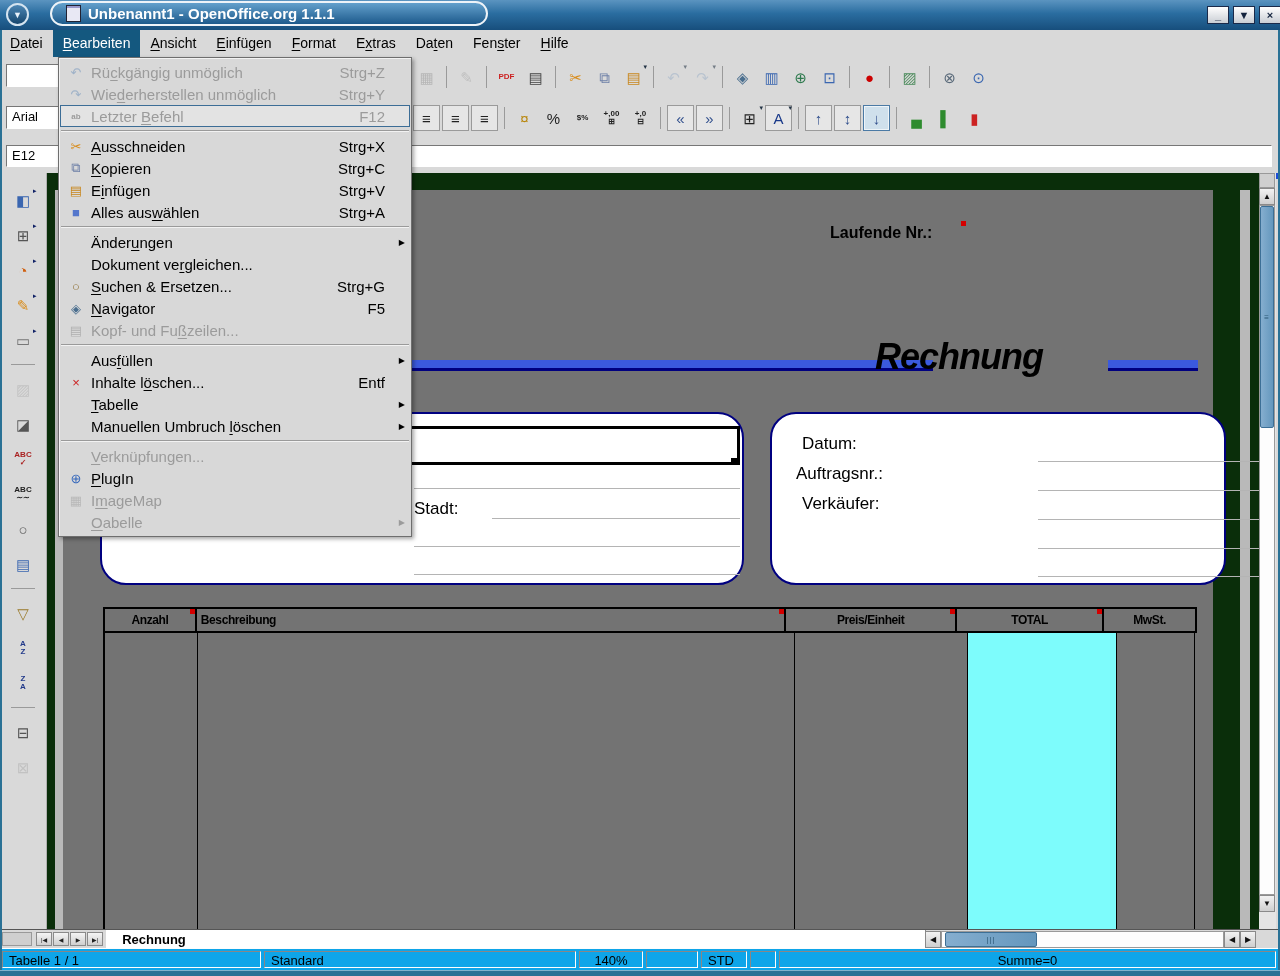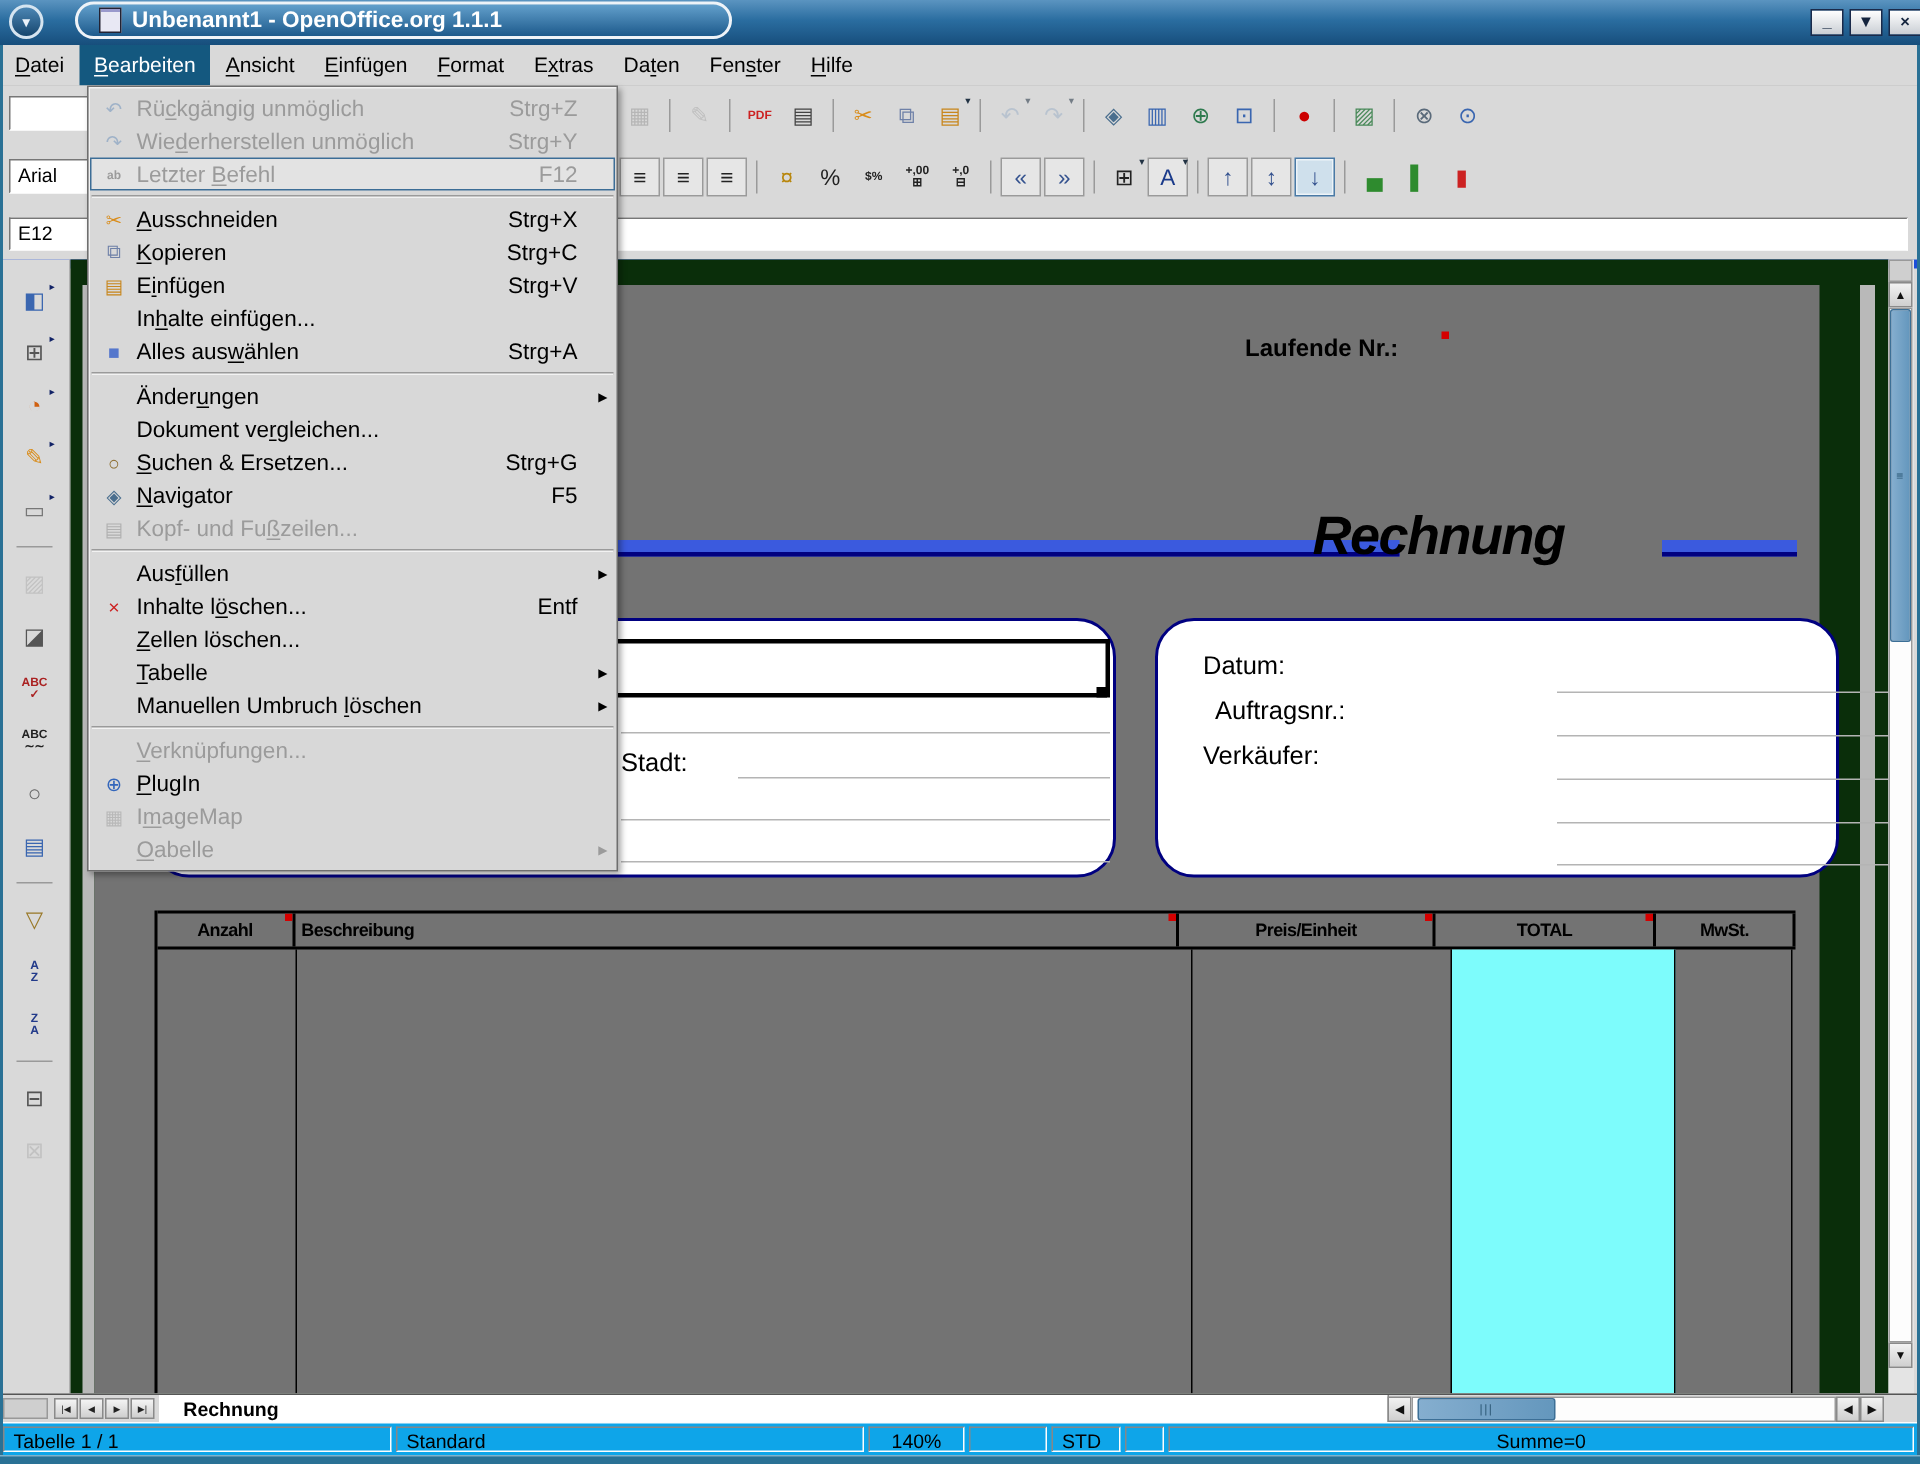--- a/index.html
+++ b/index.html
@@ -366,21 +366,21 @@
         <div class="u-line" style="left:312px;top:74px;width:326px;"></div>
         <div class="box-label" style="left:312px;top:85px;">Stadt:</div>
         <div class="u-line" style="left:390px;top:104px;width:248px;"></div>
         <div class="u-line" style="left:312px;top:132px;width:326px;"></div>
         <div class="u-line" style="left:312px;top:160px;width:326px;"></div>
       </div>
 
       <div class="round-box" style="left:707px;top:222px;width:452px;height:169px;">
         <div id="order-labels">
             <div class="box-label" style="left: 30px; top: 20px;">Datum:</div>
-            <div class="box-label" style="left: 38px; top: 50px;">Auftragsnr.:</div>
+            <div class="box-label" style="left: 24px; top: 50px;">Auftragsnr.:</div>
             <div class="box-label" style="left: 30px; top: 80px;">Verkäufer:</div>
           </div>
         <div class="u-line" style="left:266px;top:47px;width:228px;"></div>
         <div class="u-line" style="left:266px;top:76px;width:228px;"></div>
         <div class="u-line" style="left:266px;top:105px;width:228px;"></div>
         <div class="u-line" style="left:266px;top:134px;width:228px;"></div>
         <div class="u-line" style="left:266px;top:162px;width:228px;"></div>
       </div>
 
       <div id="inv-table">
@@ -492,26 +492,20 @@
         <span class="mi-sc">Strg+C</span>
         <span class="mi-sub"></span>
       </div>
       <div class="mi">
         <span class="mi-ic" style="color: rgb(200, 135, 30);">▤</span>
         <span class="mi-label"><span>E</span><u>i</u><span>nfügen</span></span>
         <span class="mi-sc">Strg+V</span>
         <span class="mi-sub"></span>
       </div>
       <div class="mi">
-        <span class="mi-ic"></span>
-        <span class="mi-label"><span>In</span><u>h</u><span>alte einfügen...</span></span>
-        <span class="mi-sc"></span>
-        <span class="mi-sub"></span>
-      </div>
-      <div class="mi">
         <span class="mi-ic" style="color: rgb(85, 119, 204);">■</span>
         <span class="mi-label"><span>Alles aus</span><u>w</u><span>ählen</span></span>
         <span class="mi-sc">Strg+A</span>
         <span class="mi-sub"></span>
       </div>
       <div class="msep"></div>
       <div class="mi">
         <span class="mi-ic"></span>
         <span class="mi-label"><span>Änder</span><u>u</u><span>ngen</span></span>
         <span class="mi-sc"></span>
@@ -549,26 +543,20 @@
         <span class="mi-sub">▶</span>
       </div>
       <div class="mi">
         <span class="mi-ic" style="color: rgb(204, 34, 34);">×</span>
         <span class="mi-label"><span>Inhalte l</span><u>ö</u><span>schen...</span></span>
         <span class="mi-sc">Entf</span>
         <span class="mi-sub"></span>
       </div>
       <div class="mi">
         <span class="mi-ic"></span>
-        <span class="mi-label"><span></span><u>Z</u><span>ellen löschen...</span></span>
-        <span class="mi-sc"></span>
-        <span class="mi-sub"></span>
-      </div>
-      <div class="mi">
-        <span class="mi-ic"></span>
         <span class="mi-label"><span></span><u>T</u><span>abelle</span></span>
         <span class="mi-sc"></span>
         <span class="mi-sub">▶</span>
       </div>
       <div class="mi">
         <span class="mi-ic"></span>
         <span class="mi-label"><span>Manuellen Umbruch </span><u>l</u><span>öschen</span></span>
         <span class="mi-sc"></span>
         <span class="mi-sub">▶</span>
       </div>

